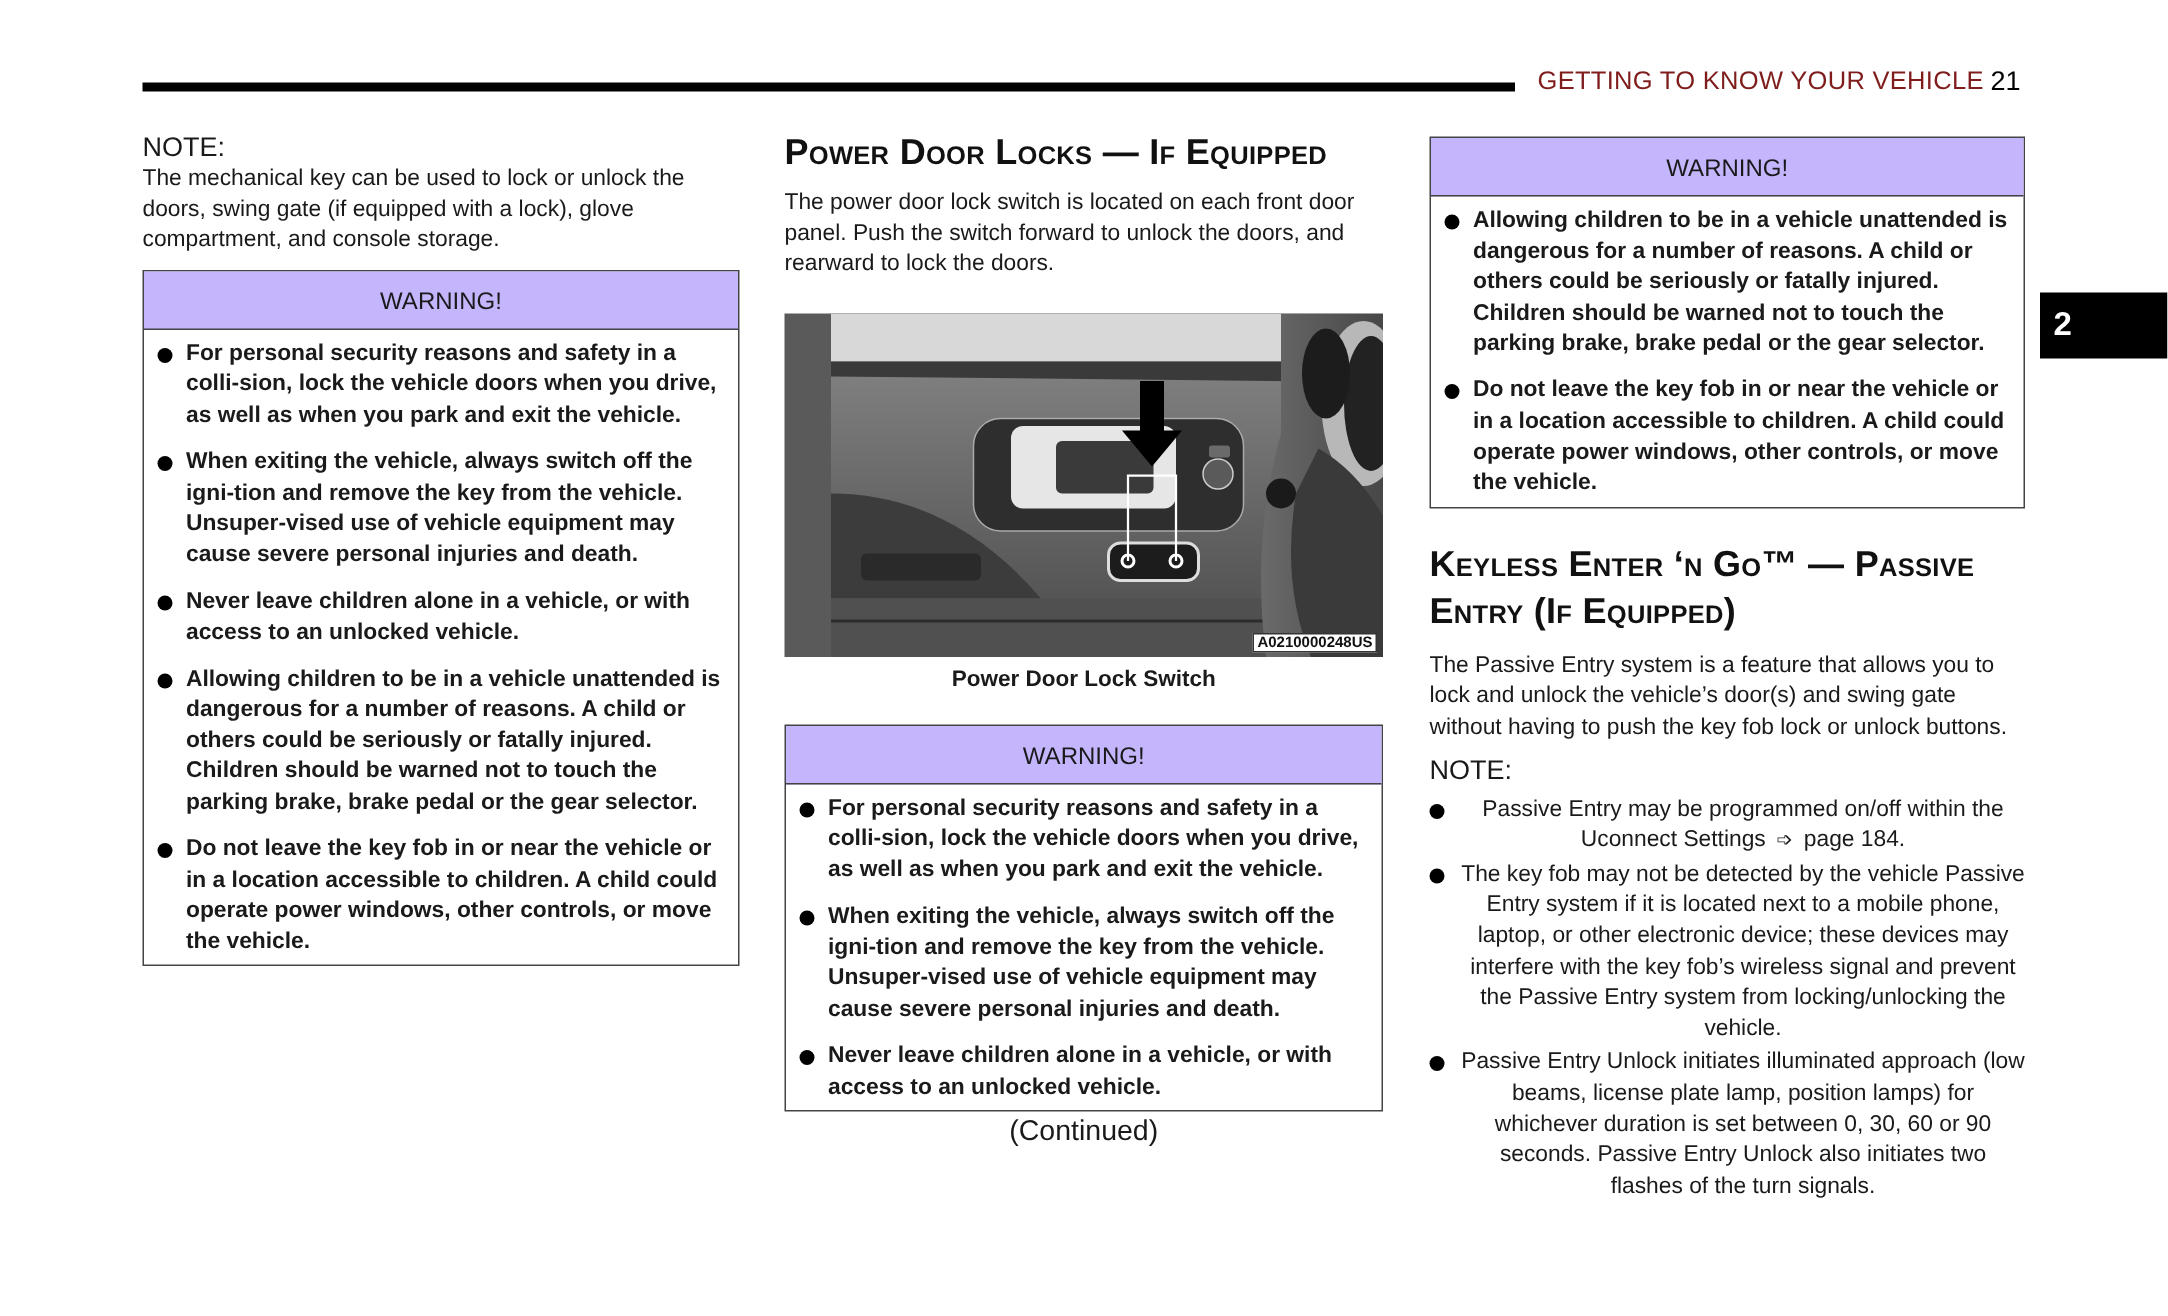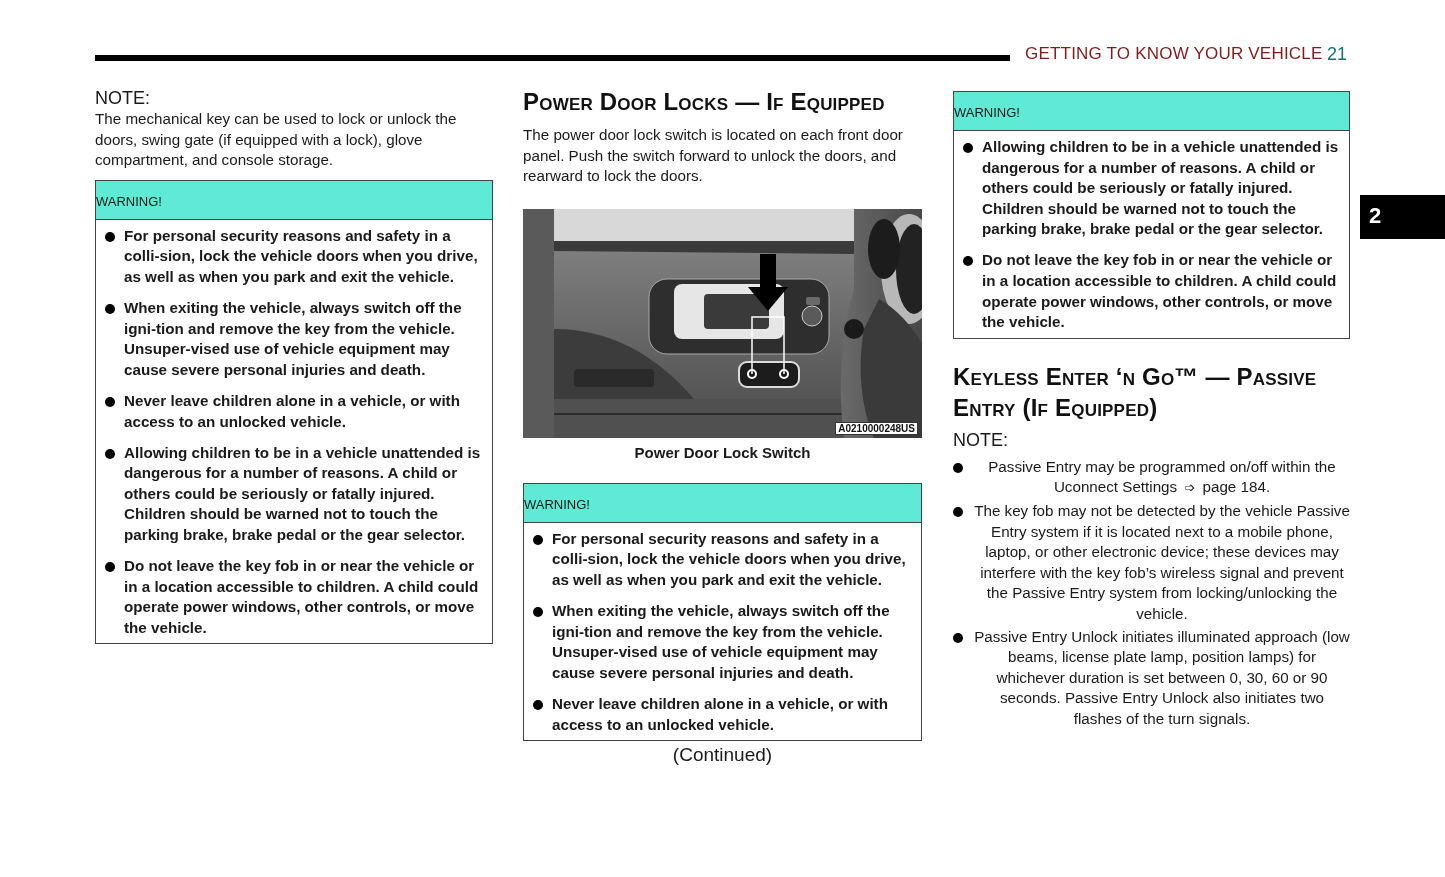--- a/index.html
+++ b/index.html
@@ -1,35 +1,35 @@
 <!DOCTYPE html>
 <html><head>
 <meta charset="utf-8">
 <style>
   * { box-sizing: border-box; margin: 0; padding: 0; }
   html, body { width: 1445px; height: 877px; background: #ffffff; overflow: hidden; }
   body { position: relative; font-family: "Liberation Sans", sans-serif; color: #1a1a1a; }
 
   .header-rule { position: absolute; left: 95px; top: 55px; width: 915px; height: 6px; background: #000; }
   .header-title { position: absolute; left: 1025px; top: 44px; font-size: 17px; color: #7f1d1d; letter-spacing: 0.2px; }
-  .header-page { position: absolute; left: 1327px; top: 44px; font-size: 18px; color: #0f766e; }
+  .header-page { position: absolute; left: 1327px; top: 44px; font-size: 18px; color: #000000; }
 
   .chapter-tab { position: absolute; left: 1360px; top: 195px; width: 85px; height: 44px; background: #000; color: #fff;
     font-weight: bold; font-size: 22px; padding: 8px 0 0 9px; }
 
   .col { position: absolute; }
   .col-left { left: 95px; top: 87px; width: 398px; }
   .col-mid { left: 523px; top: 86px; width: 399px; }
   .col-right { left: 953px; top: 91px; width: 397px; }
 
   .note-label { font-size: 18px; line-height: 22px; }
   .body-text { font-size: 15.2px; line-height: 20.6px; }
 
   .warning-box { border: 1.5px solid #444; background: #fff; }
-  .warning-head { background: #5eead4; border-bottom: 1.5px solid #444; font-size: 13px; height: 39px; line-height: 42px; }
+  .warning-head { background: #c4b5fd; border-bottom: 1.5px solid #444; text-align: center; font-size: 16px; height: 39px; line-height: 42px; }
   .warning-list { list-style: none; padding: 6px 8px 5px 8px; }
   .warning-list li { position: relative; padding-left: 20px; font-size: 15.2px; line-height: 20.6px; margin-bottom: 10.5px; font-weight: bold; }
   .warning-list li:last-child { margin-bottom: 0; }
   .bullet { position: absolute; left: 1px; top: 6px; width: 10px; height: 10px; border-radius: 50%; background: #000; }
 
   .section-title { font-weight: bold; font-size: 24px; line-height: 31px; color: #111; font-variant: small-caps; letter-spacing: 0.2px; }
 
   .figure { width: 399px; height: 229px; margin-top: 22px; position: relative; background: #5a5a5a; overflow: hidden; padding-left: 31px; }
   .figure svg { display: block; }
   .fig-id { position: absolute; right: 4px; bottom: 3px; background: #fff; border: 1px solid #333; font-size: 10px; font-weight: bold; padding: 0 2px; color: #111; }
@@ -124,20 +124,21 @@
 <div class="col col-right">
   <div class="warning-box">
     <div class="warning-head">WARNING!</div>
     <ul class="warning-list">
       <li><span class="bullet"></span><span>Allowing children to be in a vehicle unattended is dangerous for a number of reasons. A child or others could be seriously or fatally injured. Children should be warned not to touch the parking brake, brake pedal or the gear selector.</span></li>
       <li><span class="bullet"></span><span>Do not leave the key fob in or near the vehicle or in a location accessible to children. A child could operate power windows, other controls, or move the vehicle.</span></li>
     </ul>
   </div>
 
   <h2 class="section-title" style="margin-top:22px;">Keyless Enter ‘n Go™ — Passive Entry (If Equipped)</h2>
+  <p class="body-text" style="margin-top:11px;">The Passive Entry system is a feature that allows you to lock and unlock the vehicle’s door(s) and swing gate without having to push the key fob lock or unlock buttons.</p>
   <div class="note-label" style="margin-top:6px;">NOTE:</div>
   <ul class="note-list">
     <li>
       <span class="bullet"></span>
       <span>Passive Entry may be programmed on/off within the Uconnect Settings</span>
       <span class="xref-icon">➩</span>
       <a>page 184.</a>
     </li>
     <li><span class="bullet"></span><span>The key fob may not be detected by the vehicle Passive Entry system if it is located next to a mobile phone, laptop, or other electronic device; these devices may interfere with the key fob’s wireless signal and prevent the Passive Entry system from locking/unlocking the vehicle.</span></li>
     <li><span class="bullet"></span><span>Passive Entry Unlock initiates illuminated approach (low beams, license plate lamp, position lamps) for whichever duration is set between 0, 30, 60 or 90 seconds. Passive Entry Unlock also initiates two flashes of the turn signals.</span></li>

